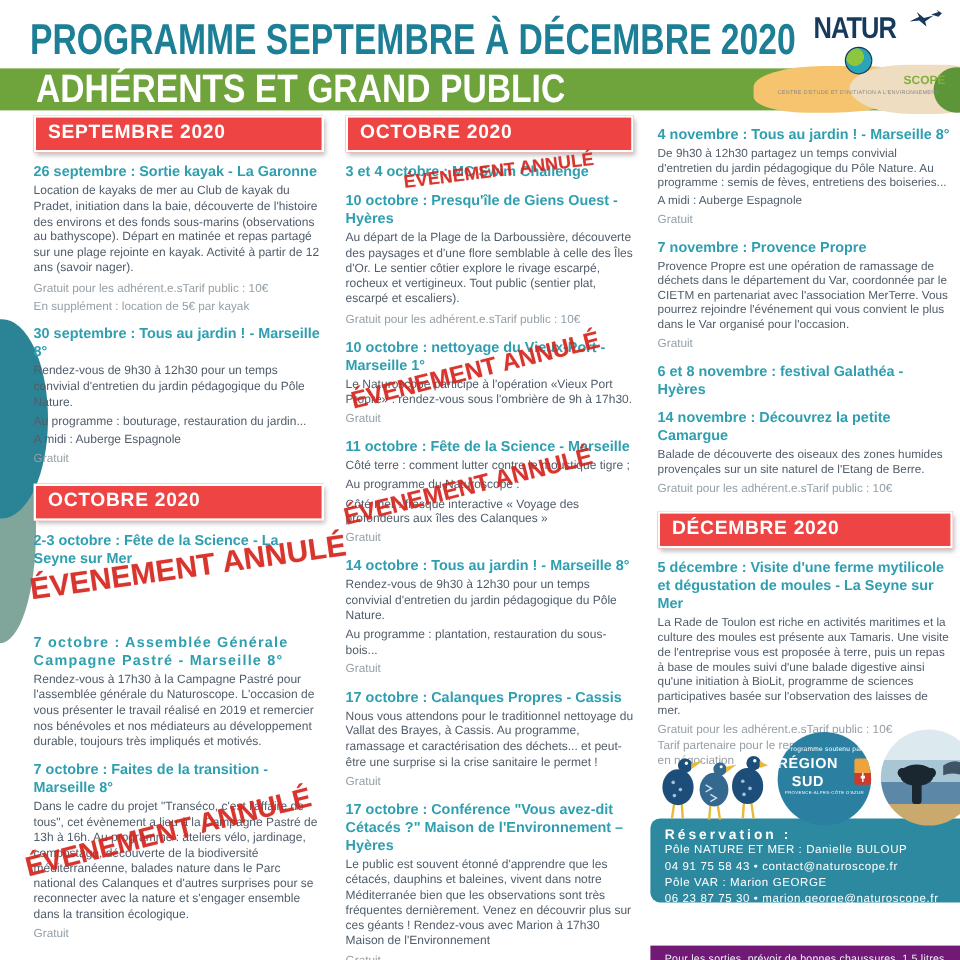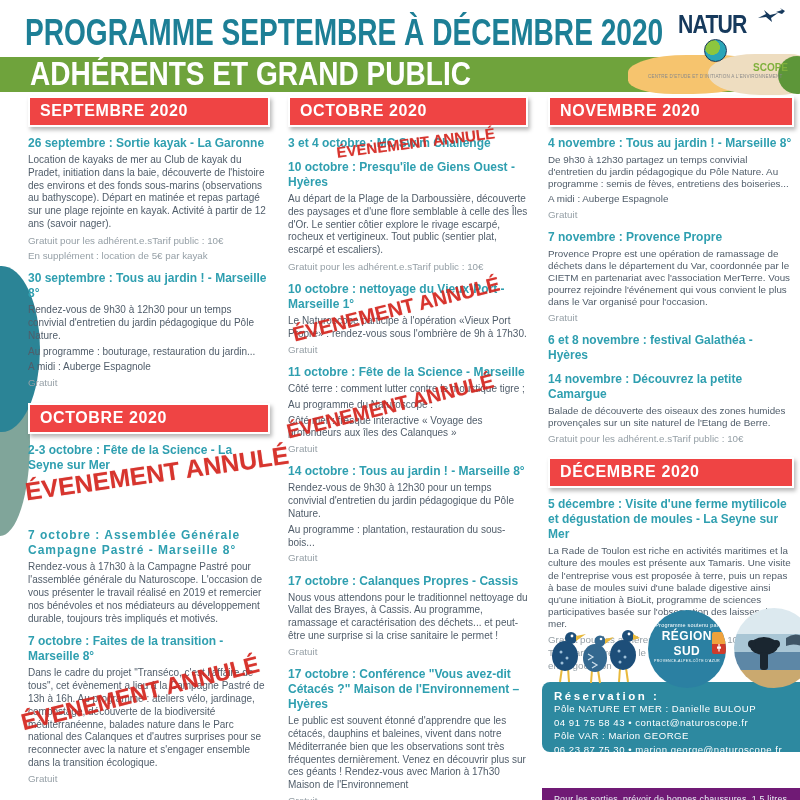--- a/index.html
+++ b/index.html
@@ -55,21 +55,21 @@
   .stamp-c{top:-2px;left:48px;font-size:15px;transform:rotate(-7deg);}
   .stamp-d{top:16px;left:2px;font-size:20px;transform:rotate(-14deg);}
   .stamp-e{top:30px;left:-4px;font-size:20px;transform:rotate(-14deg);}
   
   .graphics{position:absolute;left:548px;top:616px;width:252px;height:68px;z-index:4;}
   .birds{position:absolute;left:0;top:8px;}
   .badge{position:absolute;left:100px;top:-6px;width:78px;height:78px;border-radius:50%;background:#2b80a2;
          color:#fff;text-align:center;overflow:hidden;}
   .badge-l1{font-size:5.5px;margin-top:12px;letter-spacing:.2px;}
   .badge-region{font-size:12px;font-weight:bold;letter-spacing:.5px;line-height:1.05;margin-top:2px;}
-  .badge-inner{display:flex;justify-content:flex-end;align-items:center;gap:0;}
+  .badge-inner{display:flex;justify-content:space-between;align-items:center;gap:12px;}
   .badge-flag{width:14px;height:22px;border-radius:2px;background:linear-gradient(180deg,#f0a23c 0 55%,#cf3b2a 55% 100%);
               position:relative;}
   .badge-flag:after{content:"";position:absolute;left:5px;top:12px;width:4px;height:8px;background:#fff;
               clip-path:polygon(0 35%,35% 35%,35% 0,65% 0,65% 35%,100% 35%,100% 65%,65% 65%,65% 100%,35% 100%,35% 65%,0 65%);}
   .badge-l4{font-size:3.6px;letter-spacing:.3px;margin-top:2px;}
   .photo{position:absolute;left:186px;top:-8px;width:80px;height:80px;border-radius:50%;overflow:hidden;
          background:linear-gradient(180deg,#dce9ef 0 32%,#a9c6d5 32% 55%,#5d87a6 55% 78%,#caa96f 78% 100%);}
   
   .resv{position:absolute;left:542px;top:682px;width:308px;height:70px;background:#2d89a0;color:#fff;
         border-radius:8px 0 0 8px;padding:8px 0 0 12px;box-sizing:border-box;z-index:3;}
@@ -199,21 +199,20 @@
 
     <div class="event">
       <div class="etitle">17 octobre : Conférence "Vous avez-dit Cétacés ?" Maison de l'Environnement – Hyères</div>
       <div class="ebody">Le public est souvent étonné d'apprendre que les cétacés, dauphins et baleines, vivent dans notre Méditerranée bien que les observations sont très fréquentes dernièrement. Venez en découvrir plus sur ces géants ! Rendez-vous avec Marion à 17h30 Maison de l'Environnement</div>
       <div class="eprice">Gratuit</div>
     </div>
 
   </div>
 
   <div class="col" id="col3">
-    <div class="month">NOVEMBRE 2020</div>
 
     <div class="event">
       <div class="etitle">4 novembre : Tous au jardin ! - Marseille 8°</div>
       <div class="ebody">De 9h30 à 12h30 partagez un temps convivial d'entretien du jardin pédagogique du Pôle Nature. Au programme : semis de fèves, entretiens des boiseries...</div>
       <div class="ebody">A midi : Auberge Espagnole</div>
       <div class="eprice">Gratuit</div>
     </div>
 
     <div class="event">
       <div class="etitle">7 novembre : Provence Propre</div>

